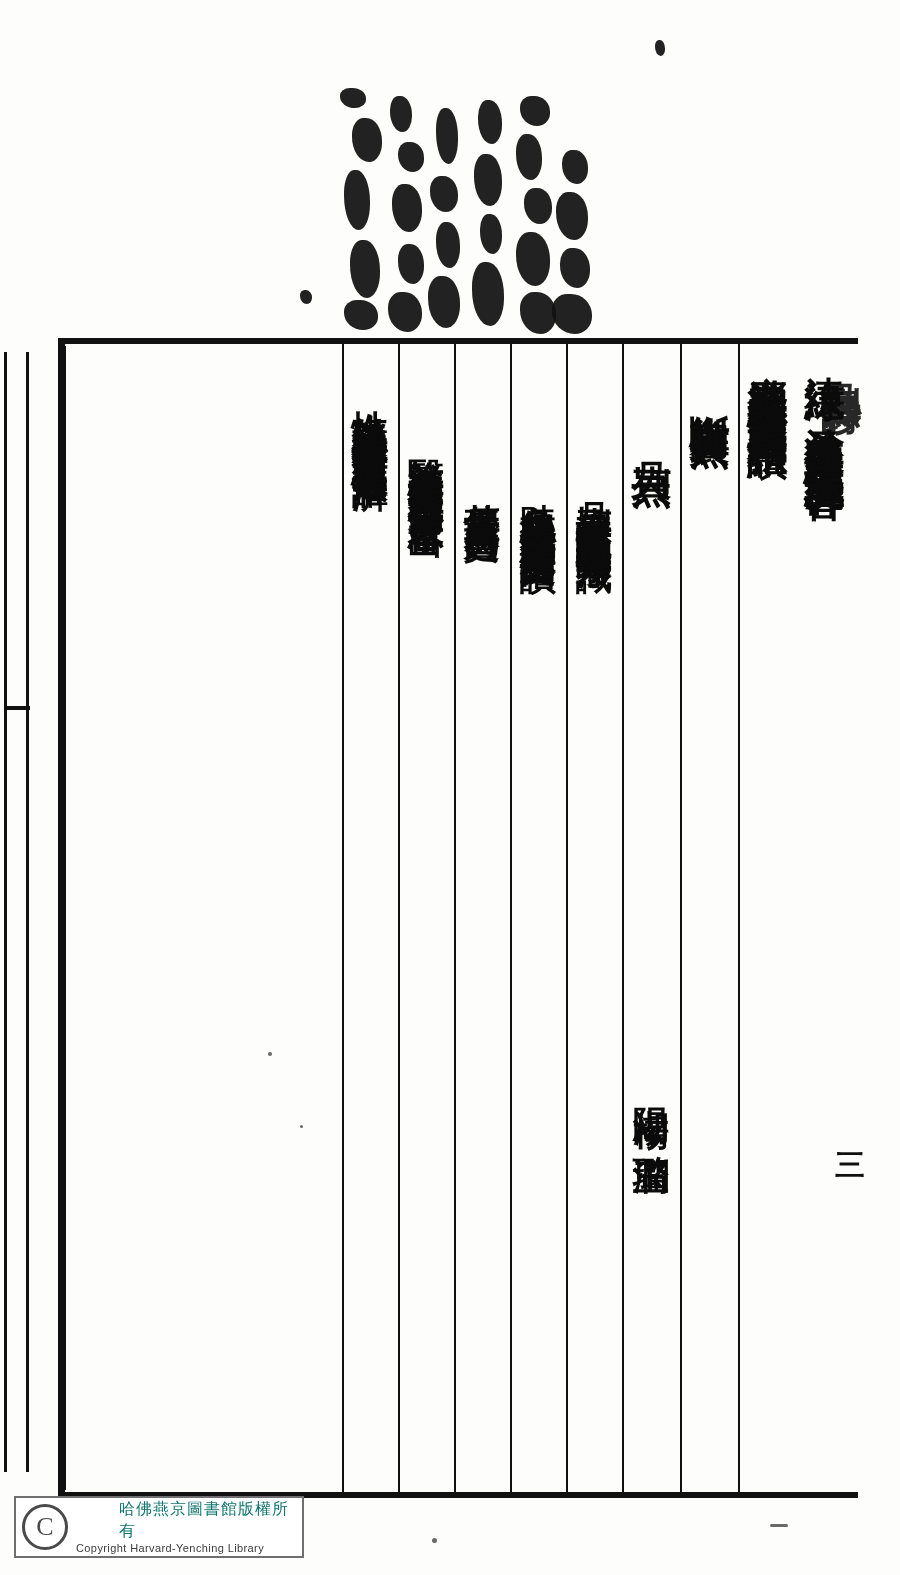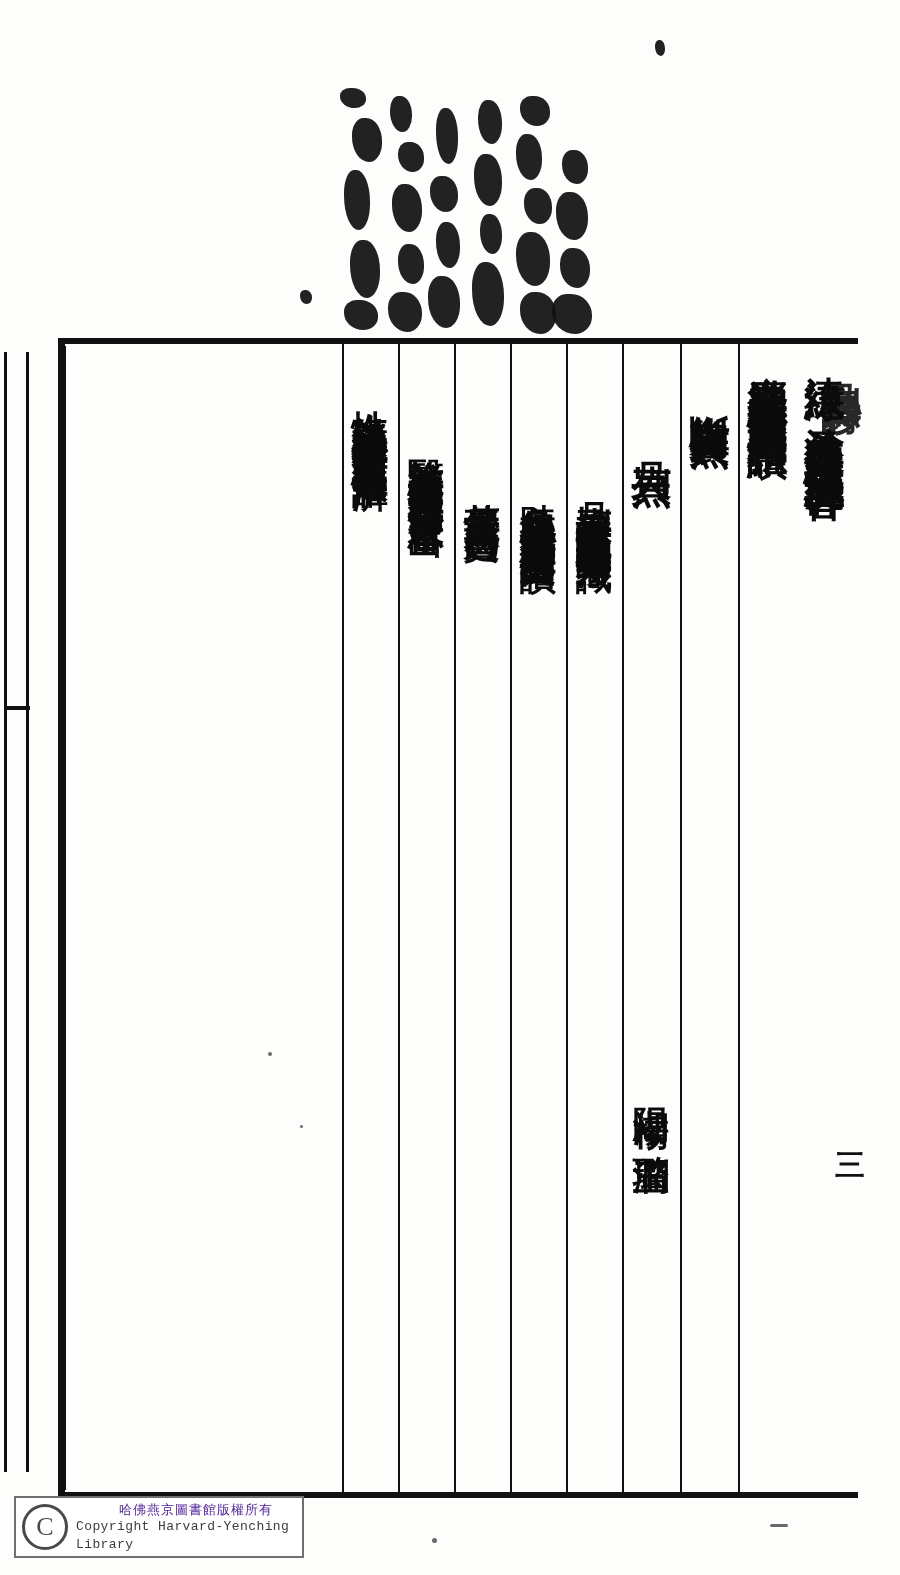--- a/index.html
+++ b/index.html
@@ -149,28 +149,28 @@
     border-radius: 50%;
     display: flex; align-items: center; justify-content: center;
     font-family: "Liberation Serif", serif;
     font-size: 26px; color: #4a4a4a;
     flex: 0 0 auto;
     margin-right: 8px;
   }
   #stamp-lines { line-height: 1.35; }
   #stamp-cn {
     font-family: "DejaVu Serif", serif;
-    font-size: 13px;
-    color: #4c1d95;
+    font-size: 16px;
+    color: #0f766e;
     letter-spacing: 1px;
     padding-left: 43px;
   }
   #stamp-en {
-    font-family: Liberation Mono, monospace;
-    font-size: 13px;
+    font-family: Liberation Sans, sans-serif;
+    font-size: 11px;
     color: #3c3c3c;
     letter-spacing: .4px;
   }
 
   
   .dust {
     position: absolute;
     background: #2a2a2a;
     border-radius: 50%;
     opacity: .7;

